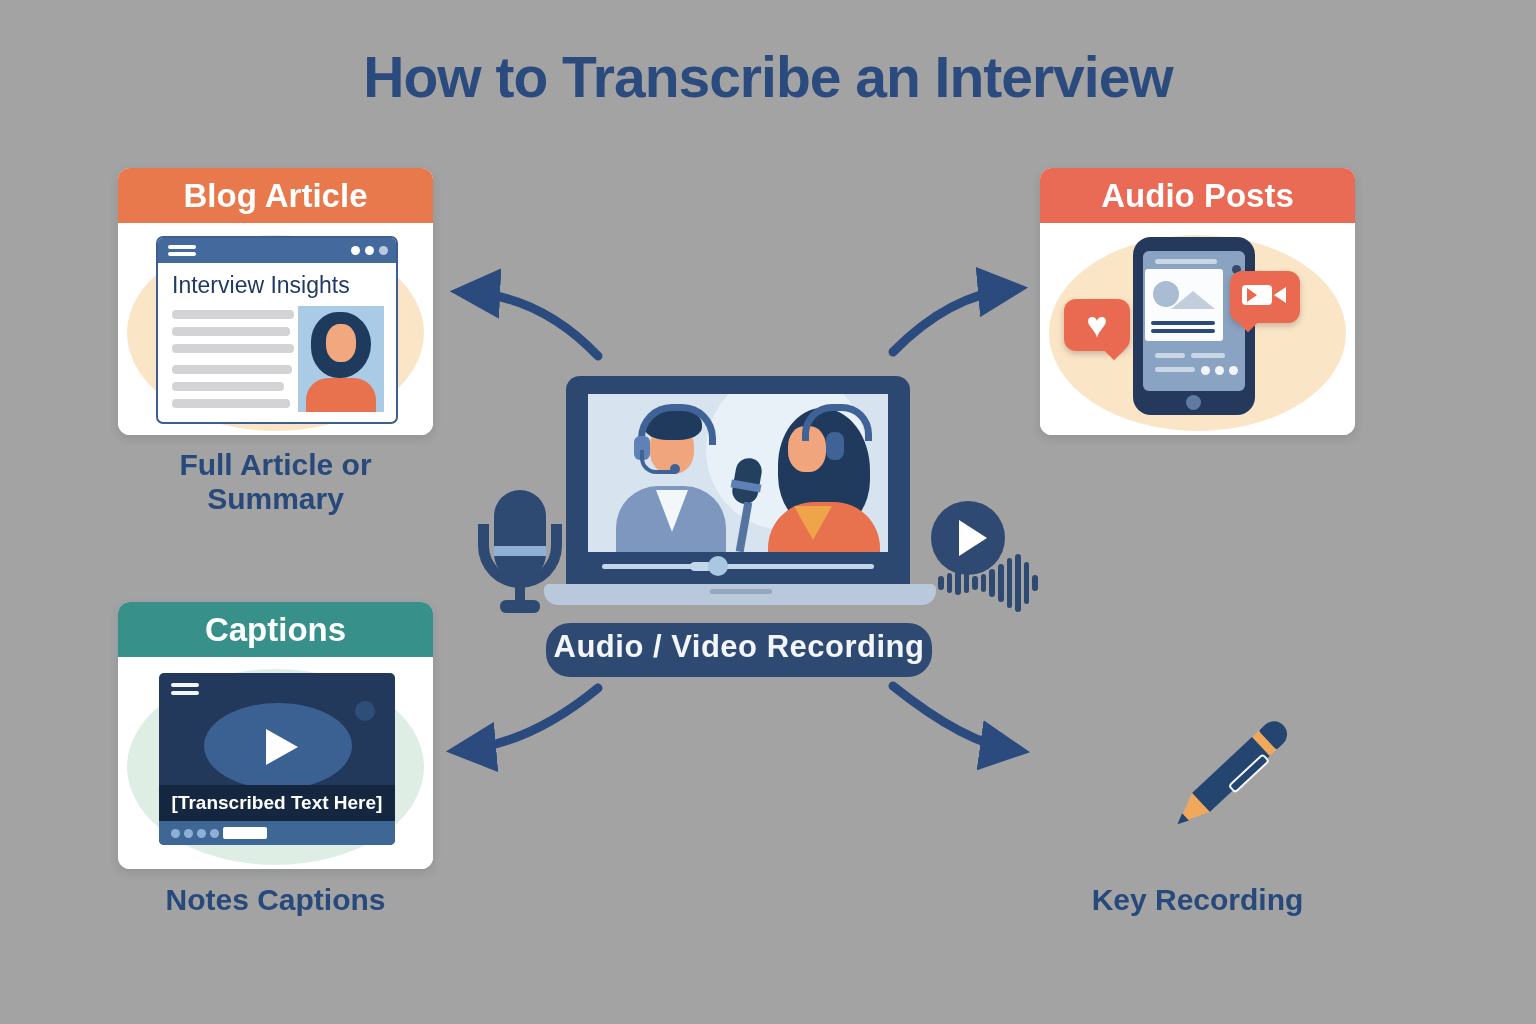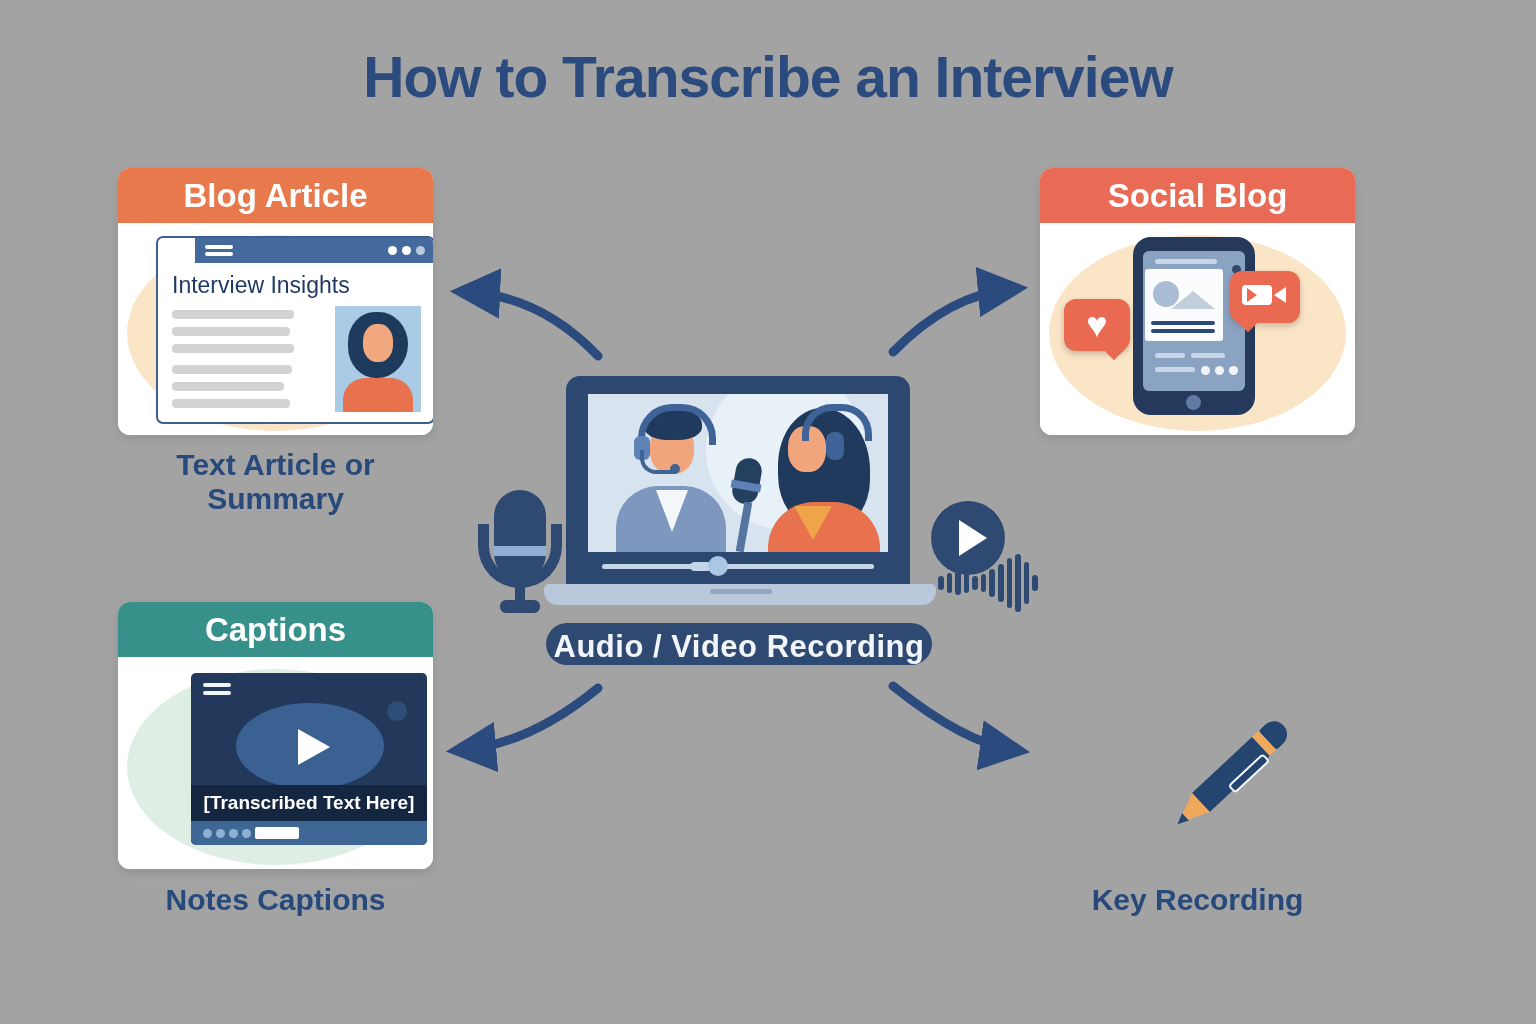--- a/index.html
+++ b/index.html
@@ -47,21 +47,20 @@
   .caption{
     width:315px;text-align:center;
     font-size:30px;font-weight:bold;color:#27497B;
   }
 
   
   #browser{
     left:38px;top:13px;width:238px;height:184px;
     background:#FFFFFF;border:2px solid #3D5E8F;border-radius:7px;
     overflow:hidden;
-    padding-left:37px;
   }
   #browser-bar{height:25px;background:#44699C;position:relative;}
   .hamburger-line{position:absolute;height:4px;border-radius:2px;background:#FFFFFF;}
   .win-dot{position:absolute;width:9px;height:9px;border-radius:50%;top:8px;}
   #browser-heading{
     position:absolute;left:14px;top:34px;
     font-size:23px;color:#1F3A66;font-weight:500;
   }
   .text-line{position:absolute;height:9px;border-radius:4px;background:#D3D3D5;}
   #portrait{
@@ -92,21 +91,21 @@
   #heart-glyph{width:100%;text-align:center;color:#FFFFFF;font-size:36px;line-height:52px;}
   #cam-body{position:absolute;left:12px;top:14px;width:30px;height:20px;background:#FFFFFF;border-radius:4px;}
   #cam-lens{position:absolute;left:44px;top:16px;width:0;height:0;
     border-top:8px solid transparent;border-bottom:8px solid transparent;border-right:12px solid #FFFFFF;}
   #cam-play{position:absolute;left:17px;top:17px;width:0;height:0;
     border-top:7px solid transparent;border-bottom:7px solid transparent;border-left:10px solid #E96A51;}
 
   
   #player{
     left:41px;top:16px;width:236px;height:172px;
-    background:#22395B;border-radius:5px;overflow:hidden;margin-left:32px;
+    background:#22395B;border-radius:5px;overflow:hidden;
   }
   .pl-ham{position:absolute;left:12px;height:4px;width:28px;border-radius:2px;background:#F2F5F8;}
   #play-ellipse{position:absolute;left:45px;top:30px;width:148px;height:86px;background:#3A6191;border-radius:50%;}
   #play-tri-big{position:absolute;left:62px;top:26px;width:0;height:0;
     border-top:18px solid transparent;border-bottom:18px solid transparent;border-left:32px solid #FFFFFF;}
   #pl-dot{position:absolute;right:20px;top:28px;width:20px;height:20px;border-radius:50%;background:#2F4E77;}
   #subtitle-band{position:absolute;left:0;bottom:24px;width:100%;height:36px;background:#152740;
     color:#FFFFFF;font-size:19px;font-weight:bold;text-align:center;line-height:36px;}
   #pl-controls{position:absolute;left:0;bottom:0;width:100%;height:24px;background:#3E6796;}
   .ctl-dot{position:absolute;top:8px;width:9px;height:9px;border-radius:50%;background:#8FB0D4;}
@@ -171,21 +170,21 @@
   #prog-seg{position:absolute;left:124px;top:186px;width:22px;height:9px;background:#C3D7EA;border-radius:5px;}
   #prog-handle{position:absolute;left:142px;top:180px;width:20px;height:20px;border-radius:50%;background:#A9C7E3;}
   #laptop-base{
     left:544px;top:584px;width:392px;height:21px;
     background:#B9C8DB;border-radius:5px 5px 14px 14px;
   }
   #base-notch{position:absolute;left:166px;top:5px;width:62px;height:5px;border-radius:3px;background:#93A7BE;}
 
   
   #pill{
-    left:546px;top:623px;width:386px;height:42px;
+    left:546px;top:623px;width:386px;height:54px;
     background:#2E4A72;border-radius:24px;
     color:#F2F6FA;font-size:31px;font-weight:bold;
     text-align:center;line-height:47px;letter-spacing:0.5px;
   }
 
   
   #mic-icon{left:478px;top:490px;width:84px;height:124px;}
   #mic-capsule{position:absolute;left:16px;top:0;width:52px;height:90px;background:#2E4A72;border-radius:26px;}
   #mic-stripe{position:absolute;left:16px;top:56px;width:52px;height:10px;background:#8FB0D4;}
   #mic-u{position:absolute;left:0;top:34px;width:84px;height:64px;box-sizing:border-box;
@@ -244,24 +243,24 @@
         <div class="text-line" style="left:14px;top:144px;width:112px;"></div>
         <div class="text-line" style="left:14px;top:161px;width:118px;"></div>
         <div id="portrait">
           <div class="p-hair"></div>
           <div class="p-face"></div>
           <div class="p-body"></div>
         </div>
       </div>
     </div>
   </div>
-  <div class="caption abs cap-tl">Text Article or Summary</div>
+  <div class="caption abs cap-tl">Full Article or Summary</div>
 
   <div class="card abs" style="left:1040px;top:168px;">
-    <div class="card-header" style="background:#E96A55;">Social Blog</div>
+    <div class="card-header" style="background:#E96A55;">Audio Posts</div>
     <div class="card-body">
       <div class="glow peach"></div>
       <div id="phone" class="abs">
         <div id="phone-screen"></div>
         <div class="ph-line" style="left:22px;top:22px;width:62px;"></div>
         <div class="ph-line" style="left:22px;top:32px;width:48px;"></div>
         <div id="phone-dot" style="top:28px;right:14px;position:absolute;width:9px;height:9px;border-radius:50%;background:#37496B;"></div>
         <div id="post-card">
           <div id="post-img-circle"></div>
           <div id="post-mountain"></div>

